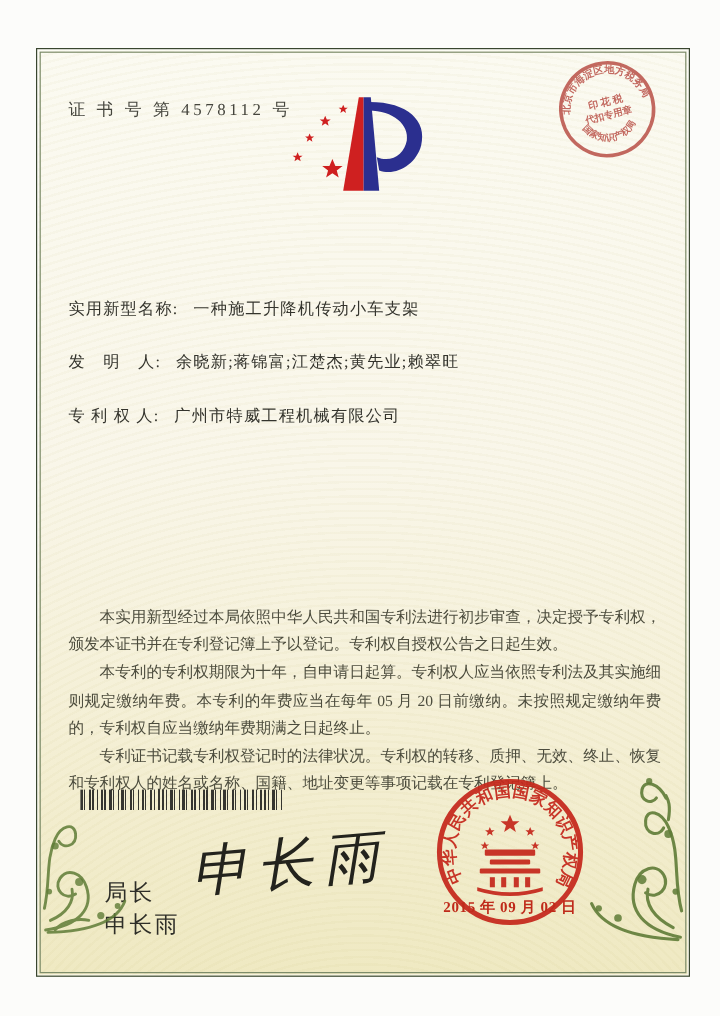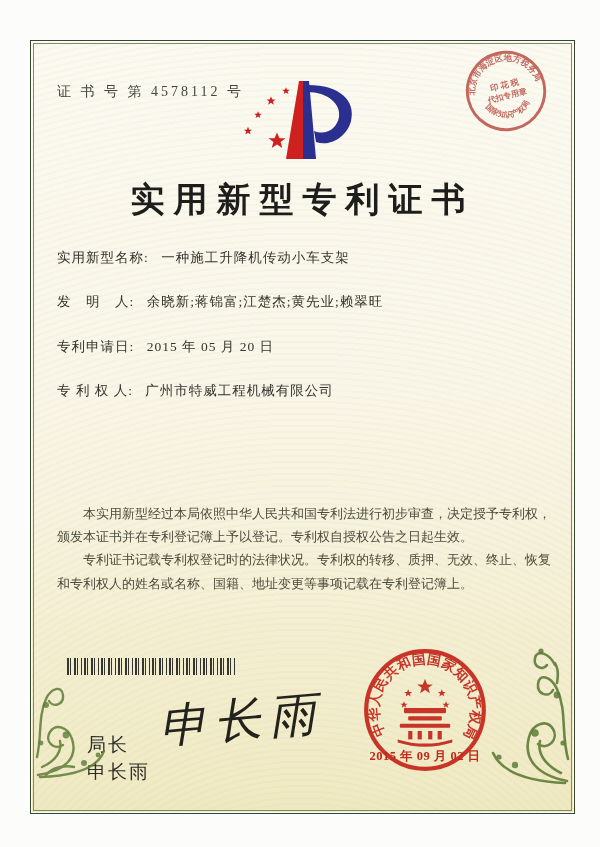--- a/index.html
+++ b/index.html
@@ -83,43 +83,39 @@
       <use href="#star" transform="translate(54,12) scale(0.38)"></use>
       <use href="#star" transform="translate(45,62) scale(0.85)"></use>
       <polygon points="67,2 71,2 71,80 54,80"></polygon>
     </g>
     <g fill="#2b2f8f">
       <polygon points="71,2 77,2 84,80 71,80"></polygon>
       <path d="M76,6 C108,6 124,22 119,42 C115,58 98,68 84,63 L82,52 C95,57 105,49 107,38 C109,25 96,13 75,13 Z"></path>
     </g>
   </svg>
 
-  <div class="title">实用新型专利证书</div>
 
   <div class="fields">
     <div class="field-row">
       <span class="field-label">实用新型名称:</span>
       <span class="field-value">一种施工升降机传动小车支架</span>
     </div>
     <div class="field-row">
       <span class="field-label">发　明　人:</span>
       <span class="field-value">余晓新;蒋锦富;江楚杰;黄先业;赖翠旺</span>
     </div>
     <div class="field-row">
-      <span class="field-label">专利申请日:</span>
-      <span class="field-value">2015 年 05 月 20 日</span>
-    </div>
-    <div class="field-row">
       <span class="field-label">专 利 权 人:</span>
       <span class="field-value">广州市特威工程机械有限公司</span>
     </div>
   </div>
 
   <div class="paragraphs">
     <p>本实用新型经过本局依照中华人民共和国专利法进行初步审查，决定授予专利权，颁发本证书并在专利登记簿上予以登记。专利权自授权公告之日起生效。</p>
+    <p>本专利的专利权期限为十年，自申请日起算。专利权人应当依照专利法及其实施细则规定缴纳年费。本专利的年费应当在每年 05 月 20 日前缴纳。未按照规定缴纳年费的，专利权自应当缴纳年费期满之日起终止。</p>
     <p>专利证书记载专利权登记时的法律状况。专利权的转移、质押、无效、终止、恢复和专利权人的姓名或名称、国籍、地址变更等事项记载在专利登记簿上。</p>
   </div>
 
   <div class="barcode"></div>
 
   <div class="signer">
     <div>局长</div>
     <div>申长雨</div>
   </div>
 

